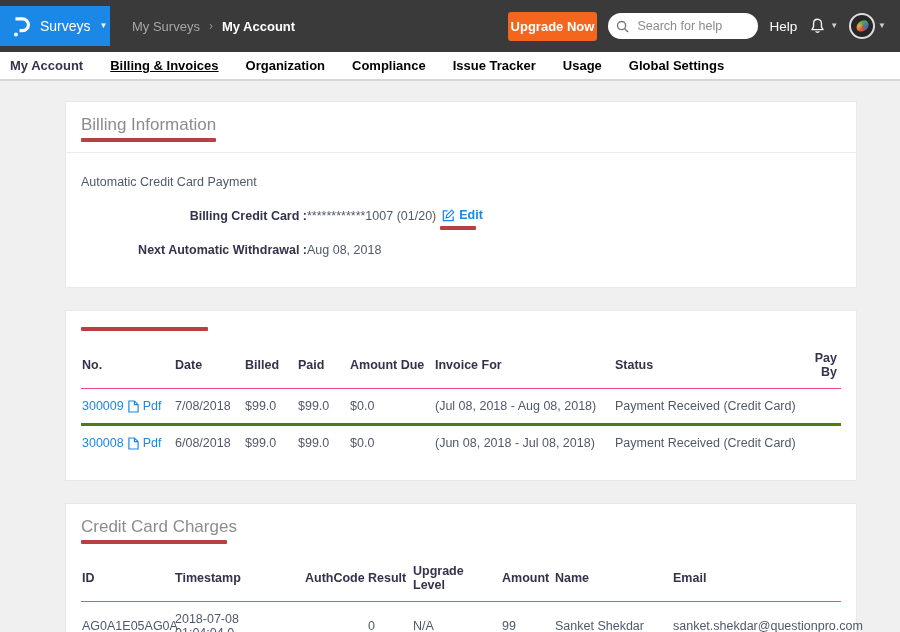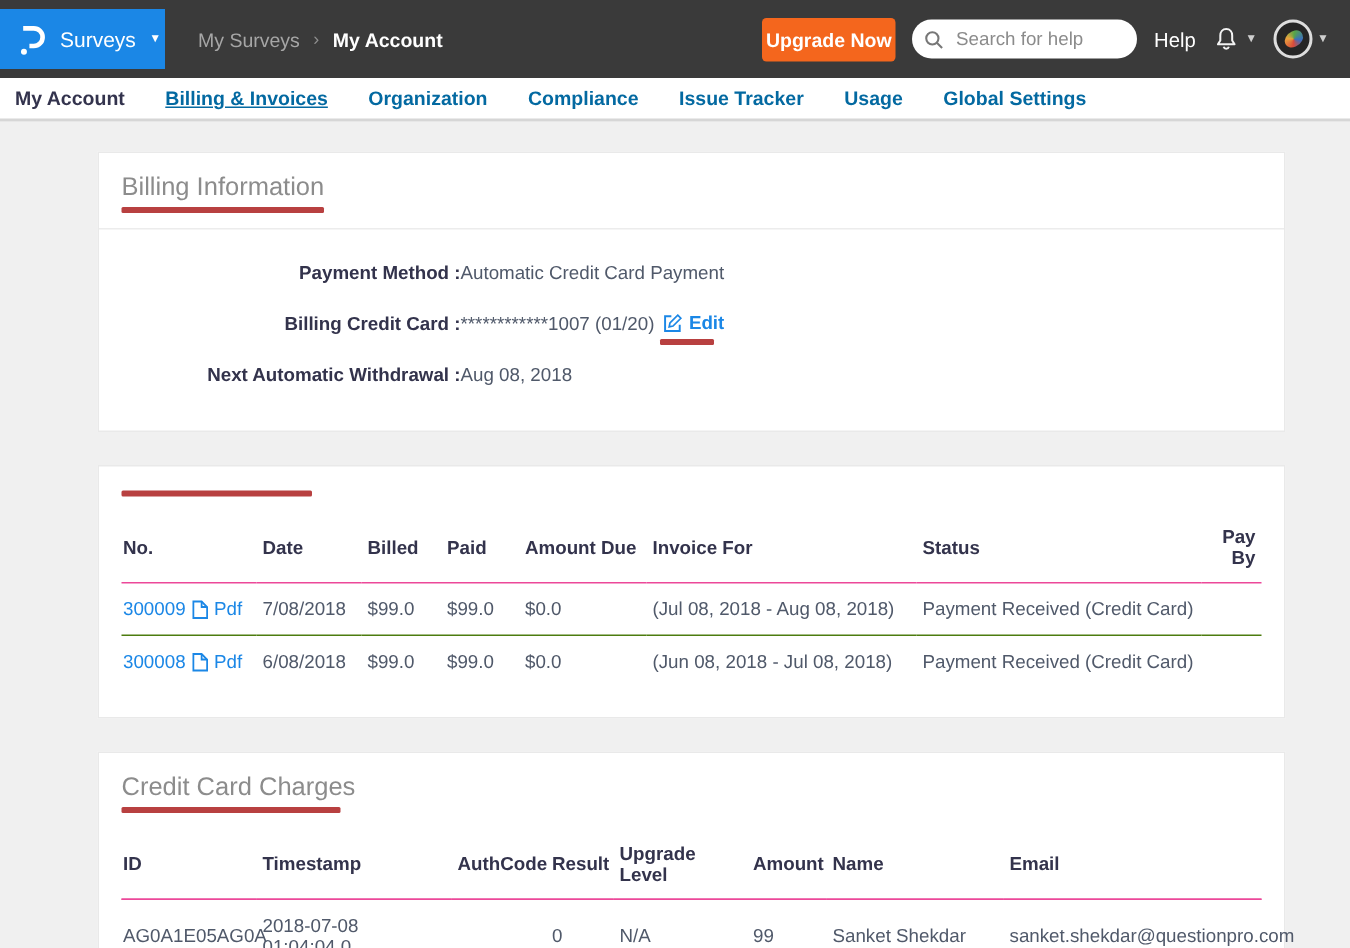--- a/index.html
+++ b/index.html
@@ -51,21 +51,21 @@
     width:13px; height:10px; border-radius:60% 40% 55% 45%;
     background:conic-gradient(from 210deg, #d94a3a, #e8a33d, #58a546, #3a6fbf, #d94a3a);
     transform:rotate(-25deg);
   }
 
   
   .nav {
     background:#fff; height:29px; border-bottom:2px solid #d6d6d6;
     display:flex; align-items:center; padding-left:10px; gap:27px;
   }
-  .nav-item { font-size:13px; font-weight:bold; color:#0369a1; cursor:pointer; text-decoration:none; }
+  .nav-item { font-size:13px; font-weight:bold; color:#000000; cursor:pointer; text-decoration:none; }
   .nav-item.dark { color:#33334d; }
   .nav-item.active { text-decoration:underline; }
 
   
   .main { padding:20px 0 0 65px; }
   .card {
     width:792px; background:#fff; border:1px solid #e9e9e9;
     margin-bottom:22px;
   }
   .card-head { padding:13px 15px 10px; }
@@ -92,21 +92,21 @@
   .edit-link { color:#1b87e6; font-weight:bold; text-decoration:none; font-size:12.5px; cursor:pointer; }
   .edit-underline { position:absolute; left:-2px; bottom:-6px; width:36px; height:4px; background:#b84040; border-radius:1px; }
 
   
   .table-wrap { padding:0 15px 20px; }
   table { width:100%; border-collapse:collapse; table-layout:fixed; font-size:12.5px; }
   th {
     text-align:left; font-weight:bold; color:#33334c;
     padding:10px 4px 9px; border-bottom:1px solid #ec4899;
   }
-  td { padding:10px 4px; color:#50596a; border-top:1px solid #4d7c0f; }
+  td { padding:10px 4px; color:#50596a; border-top:3px solid #4d7c0f; }
   thead th:first-child, tbody td:first-child { padding-left:1px; }
   .col-right { text-align:right; }
   tbody tr:first-child td { border-top:none; }
   a.blue-link { color:#1b87e6; text-decoration:none; cursor:pointer; }
   .no-cell { display:flex; align-items:center; gap:4px; }
   .pdf-icon { flex:none; }
 </style>
 </head>
 <body>
 
@@ -177,21 +177,20 @@
   <div class="card">
     <div class="card-head">
       <div>
         <span class="card-title">Billing Information</span>
         <div class="red-underline u-billing"></div>
       </div>
     </div>
     <div class="card-divider"></div>
     <div class="info-rows">
       <div class="info-row">
-        <span class="info-label">Payment Method :</span>
         <span class="info-value">Automatic Credit Card Payment</span>
       </div>
       <div class="info-row">
         <span class="info-label">Billing Credit Card :</span>
         <span class="info-value">
           <span>************1007 (01/20)</span>
           <span class="edit-wrap">
             <span style="display:inline-flex;">
               <svg width="13" height="13" viewBox="0 0 14 14">
                 <path d="M12 8 v4.5 H1.5 V2 H6" fill="none" stroke="#1b87e6" stroke-width="1.4"></path>

